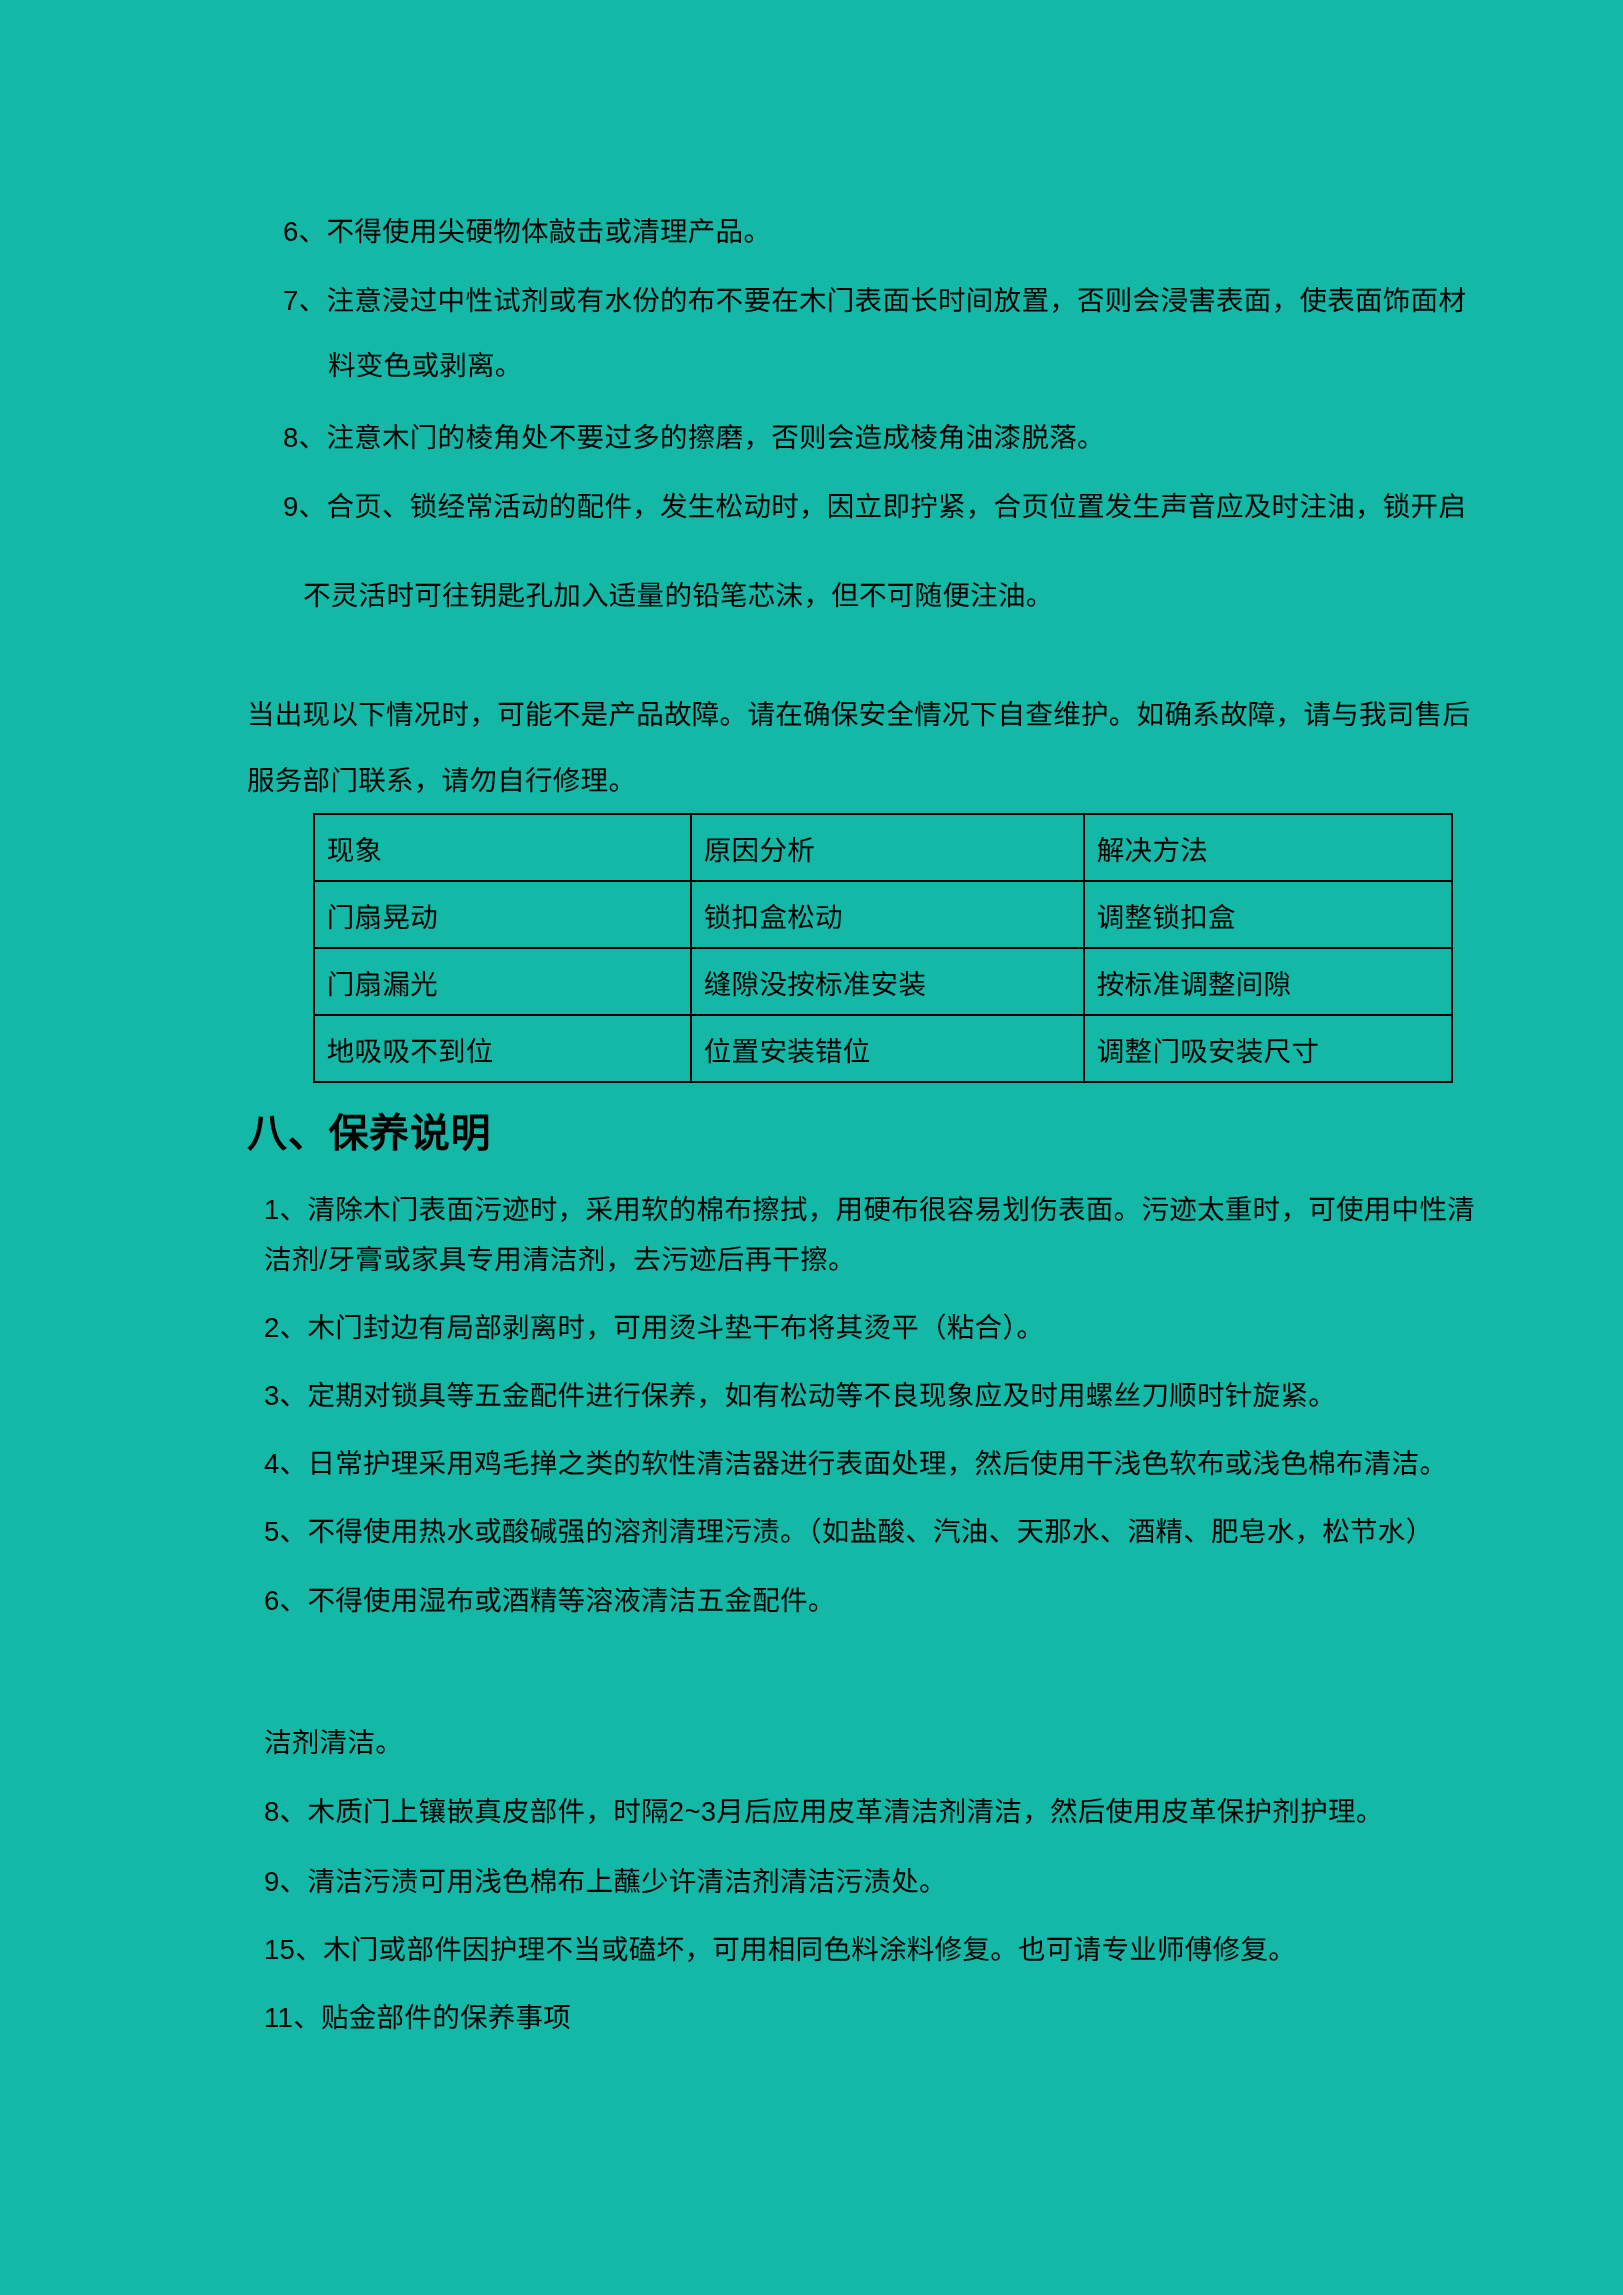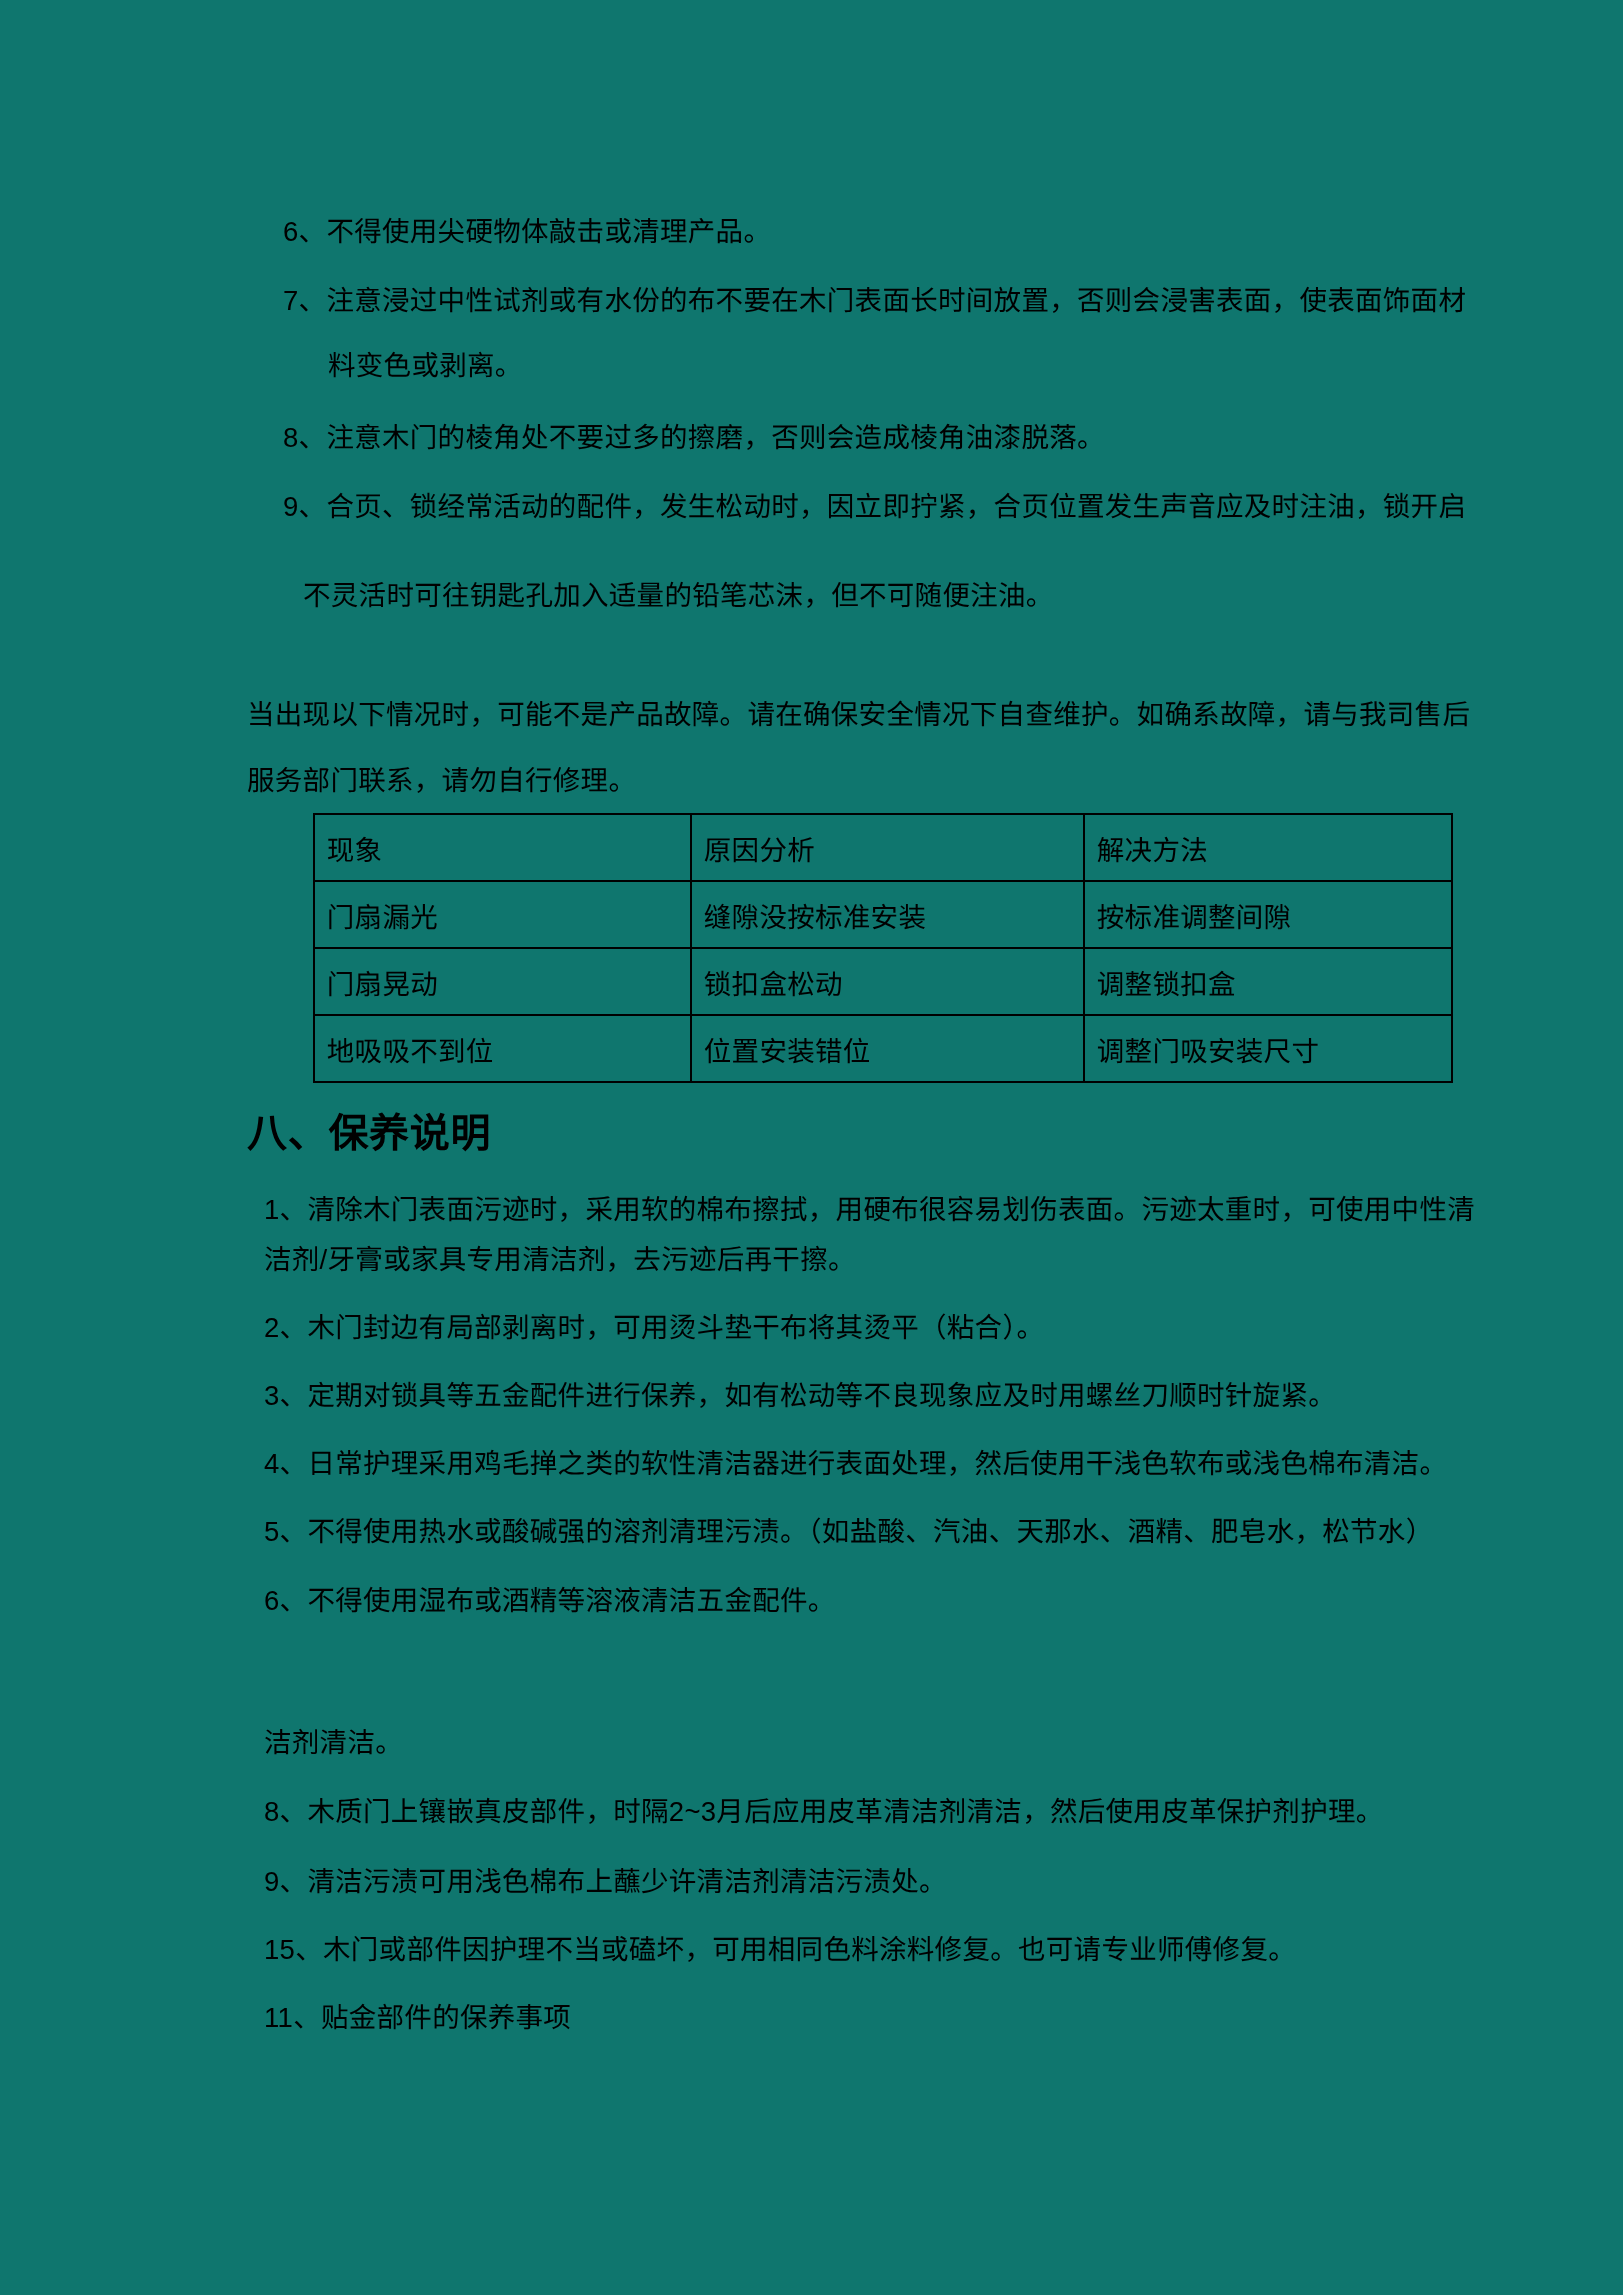--- a/index.html
+++ b/index.html
@@ -1,20 +1,20 @@
 <!DOCTYPE html>
 <html lang="zh-CN" style="font-size:10.5px"><head>
 <meta charset="utf-8">
 <style>
   html, body { margin: 0; padding: 0; background: #ffffff; }
   .page {
     position: relative;
     width: 1623px;
     height: 2295px;
-    background: #0f766e;
+    background: #14b8a6;
     color: #000000;
     font-family: "Liberation Sans", sans-serif;
     overflow: hidden;
   }
   .line {
     position: absolute;
     font-size: 27.5px;
     line-height: 1.1;
     letter-spacing: 0.3px;
     white-space: nowrap;
@@ -69,28 +69,28 @@
       <col style="width:393px">
       <col style="width:368px">
     </colgroup>
     <tbody>
         <tr>
       <th>现象</th>
       <th>原因分析</th>
       <th>解决方法</th>
     </tr>
     <tr>
+      <td>门扇晃动</td>
+      <td>锁扣盒松动</td>
+      <td>调整锁扣盒</td>
+    </tr>
+    <tr>
       <td>门扇漏光</td>
       <td>缝隙没按标准安装</td>
       <td>按标准调整间隙</td>
-    </tr>
-    <tr>
-      <td>门扇晃动</td>
-      <td>锁扣盒松动</td>
-      <td>调整锁扣盒</td>
     </tr>
     <tr>
       <td>地吸吸不到位</td>
       <td>位置安装错位</td>
       <td>调整门吸安装尺寸</td>
     </tr>
   </tbody>
     </table>
 
   <div class="heading" style="left:247px; top:1101px;">八、保养说明</div>

